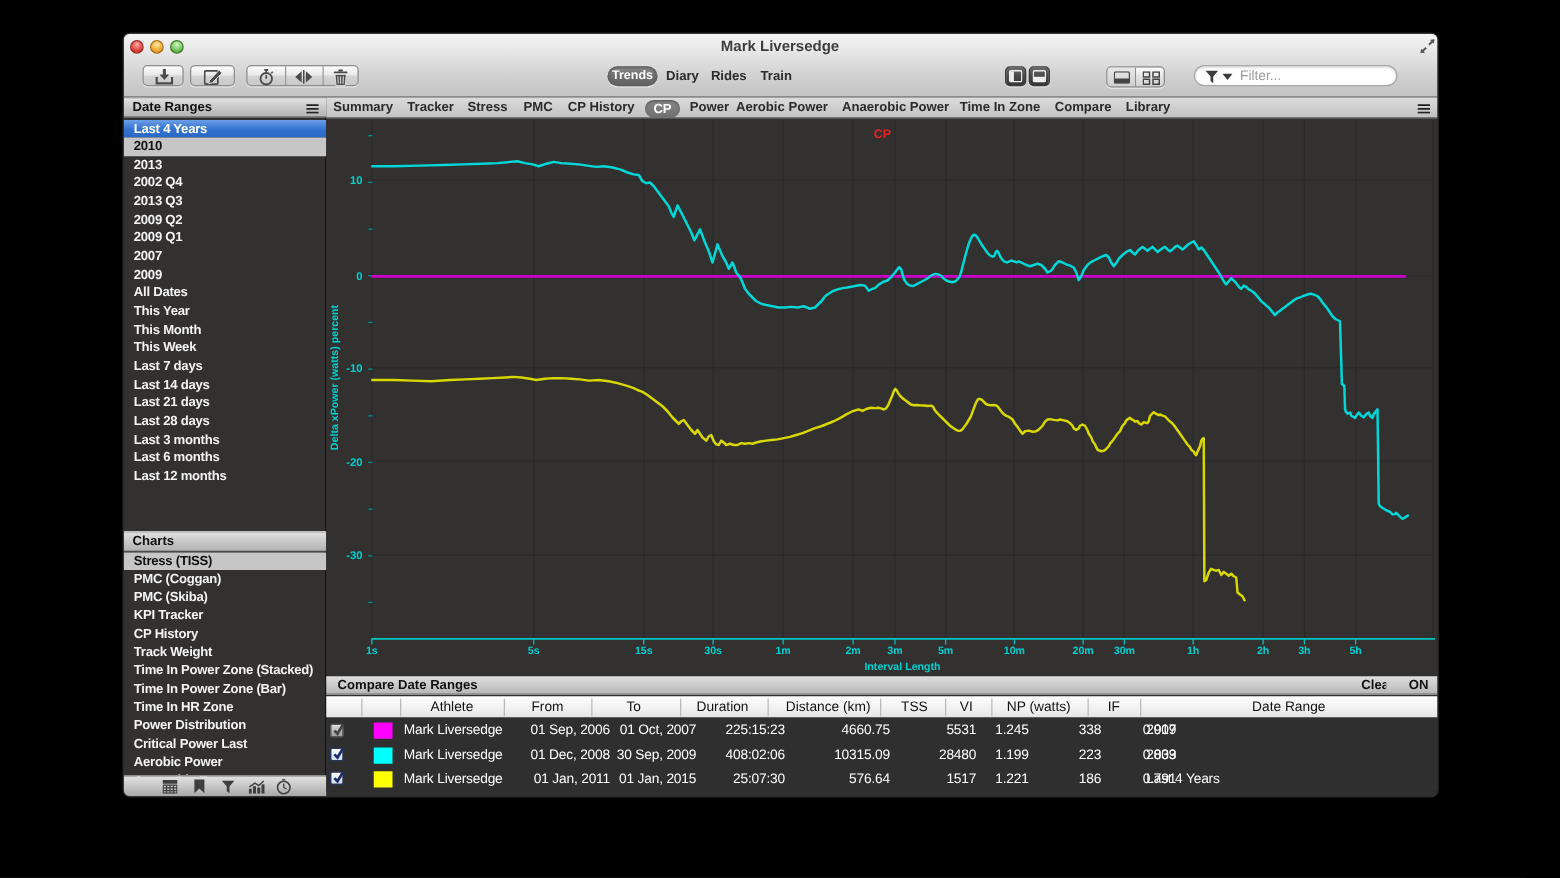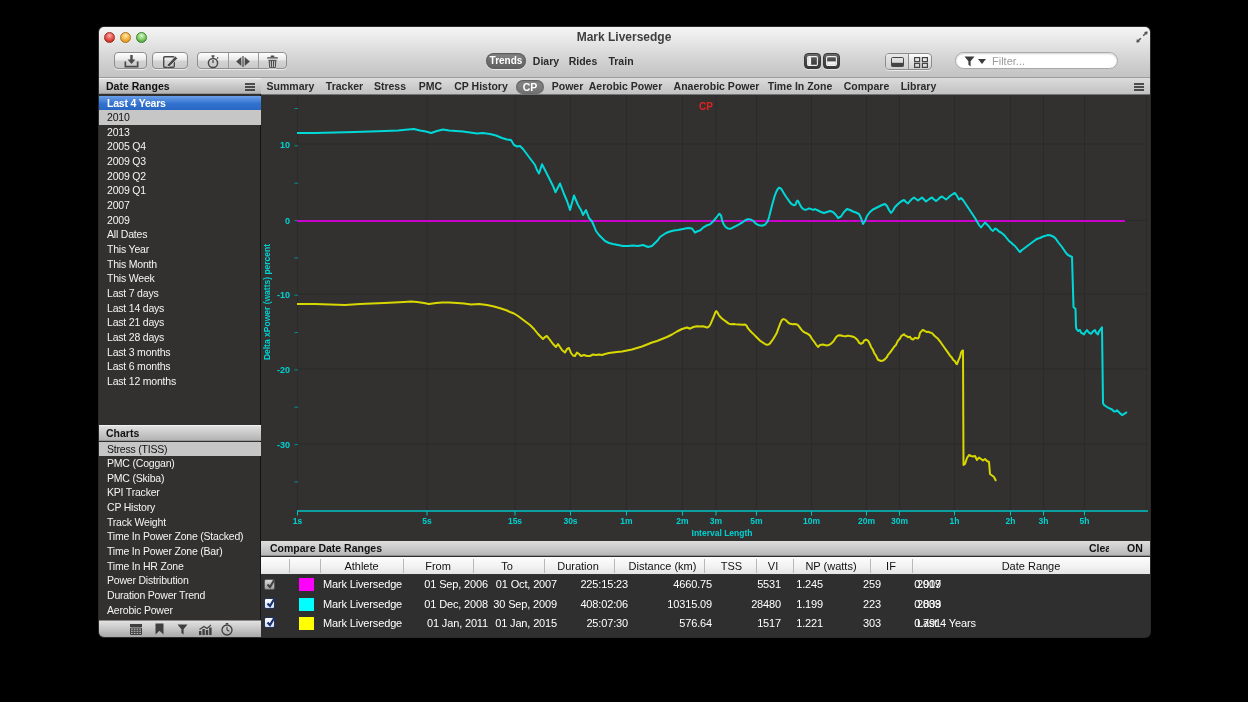--- a/index.html
+++ b/index.html
@@ -31,21 +31,21 @@
 #seg{left:786px;top:26px;width:47px;height:17px;border:1px solid #8d8d8d;border-radius:4px;
  background:linear-gradient(#fdfdfd,#e6e6e6 45%,#d0d0d0);box-shadow:0 1px 0 rgba(255,255,255,.6);}
 #filter{left:856px;top:25px;width:163px;height:17px;border:1px solid #a9a9a9;border-radius:9px;background:#fff;
  box-shadow:inset 0 1px 2px rgba(0,0,0,.18);}
 #filter span{position:absolute;left:36px;top:2px;font-size:11px;color:#9b9b9b;}
 
 #sidebar{left:0;top:51px;width:162px;height:559px;background:#333130;border-right:1px solid #141414;}
 .shead{left:0;width:162px;height:16px;background:linear-gradient(#e0e0e0,#cbcbcb 45%,#b4b4b4);
  border-top:1px solid #f2f2f2;border-bottom:1px solid #979797;font-size:10.5px;font-weight:700;color:#111;
  line-height:15px;padding-left:7px;}
-.srow{left:0;width:162px;height:14.65px;font-size:10.5px;font-weight:400;letter-spacing:-0.2px;color:#f4f4f4;line-height:14.6px;padding-left:8px;
+.srow{left:0;width:162px;height:14.65px;font-size:10.5px;font-weight:700;letter-spacing:-0.2px;color:#f4f4f4;line-height:14.6px;padding-left:8px;
  white-space:nowrap;overflow:hidden;}
 .sel-blue{background:linear-gradient(#6b9fe8,#3272cf 55%,#2a67c4);color:#fff;font-weight:700;}
 .sel-grey{background:#c6c6c6;color:#111;}
 #sfoot{left:0;top:542px;width:162px;height:17px;
  background:linear-gradient(#e2e2e2,#c6c6c6 50%,#a8a8a8);border-top:1px solid #8b8b8b;}
 
 #tabbar{left:162px;top:51px;width:889px;height:17px;
  background:linear-gradient(#dcdcdc,#cecece 50%,#c2c2c2);border-bottom:1px solid #747474;}
 #cppill{position:absolute;top:1.5px;left:255px;width:28px;height:14px;border-radius:7px;color:#fff;
  background:linear-gradient(#8a8a8a,#6f6f6f);box-shadow:inset 0 1px 2px rgba(0,0,0,.4);
@@ -173,22 +173,22 @@
 <div id="sidebar" class="abs">
 <div class="shead abs" style="top:0">Date Ranges
 <svg style="position:absolute;right:6px;top:4px" width="10" height="8" viewBox="0 0 10 8">
           <g stroke="#222" stroke-width="1.4">
             <path d="M0 1h10M0 4h10M0 7h10"></path>
           </g>
         </svg></div>
 <div class="srow sel-blue abs" style="top:17.50px">Last 4 Years</div>
 <div class="srow sel-grey abs" style="top:32.15px">2010</div>
 <div class="srow abs" style="top:46.80px">2013</div>
-<div class="srow abs" style="top:61.45px">2005 Q4</div>
-<div class="srow abs" style="top:76.10px">2009 Q3</div>
+<div class="srow abs" style="top:61.45px">2002 Q4</div>
+<div class="srow abs" style="top:76.10px">2013 Q3</div>
 <div class="srow abs" style="top:90.75px">2009 Q2</div>
 <div class="srow abs" style="top:105.40px">2009 Q1</div>
 <div class="srow abs" style="top:120.05px">2007</div>
 <div class="srow abs" style="top:134.70px">2009</div>
 <div class="srow abs" style="top:149.35px">All Dates</div>
 <div class="srow abs" style="top:164.00px">This Year</div>
 <div class="srow abs" style="top:178.65px">This Month</div>
 <div class="srow abs" style="top:193.30px">This Week</div>
 <div class="srow abs" style="top:207.95px">Last 7 days</div>
 <div class="srow abs" style="top:222.60px">Last 14 days</div>
@@ -202,21 +202,21 @@
 <div class="srow sel-grey abs" style="top:363.50px">Stress (TISS)</div>
 <div class="srow abs" style="top:378.15px">PMC (Coggan)</div>
 <div class="srow abs" style="top:392.80px">PMC (Skiba)</div>
 <div class="srow abs" style="top:407.45px">KPI Tracker</div>
 <div class="srow abs" style="top:422.10px">CP History</div>
 <div class="srow abs" style="top:436.75px">Track Weight</div>
 <div class="srow abs" style="top:451.40px">Time In Power Zone (Stacked)</div>
 <div class="srow abs" style="top:466.05px">Time In Power Zone (Bar)</div>
 <div class="srow abs" style="top:480.70px">Time In HR Zone</div>
 <div class="srow abs" style="top:495.35px">Power Distribution</div>
-<div class="srow abs" style="top:510.00px">Duration Power Trend</div>
+<div class="srow abs" style="top:510.00px">Critical Power Last</div>
 <div class="srow abs" style="top:524.65px">Aerobic Power</div>
 <div class="srow abs" style="top:539.30px">Anaerobic Power</div>
 <div id="sfoot" class="abs">
 <svg style="position:absolute;left:31px;top:3px" width="12" height="11" viewBox="0 0 12 11">
 <g fill="#3f3f3f">
             <rect x="0" y="0" width="12" height="3"></rect>
             <g stroke="#3f3f3f" stroke-width="1">
               <path d="M0.5 4 h11 v6.5 h-11 Z" fill="none"></path>
               <path d="M0.5 6.2 h11 M0.5 8.4 h11 M3.2 4 v6.5 M6 4 v6.5 M8.8 4 v6.5"></path>
             </g>
@@ -386,21 +386,21 @@
         </svg>
       </span>
 <span class="swatch" style="background:#ff00ff"></span>
 <span class="td" style="left:62px;width:120px;text-align:left">Mark Liversedge</span>
 <span class="td" style="left:127px;width:100px">01 Sep, 2006</span>
 <span class="td" style="left:196px;width:100px">01 Oct, 2007</span>
 <span class="td" style="left:267px;width:100px">225:15:23</span>
 <span class="td" style="left:351px;width:100px">4660.75</span>
 <span class="td" style="left:420px;width:100px">5531</span>
 <span class="td" style="left:462px;width:100px">1.245</span>
-<span class="td" style="left:520px;width:100px">259</span>
+<span class="td" style="left:520px;width:100px">338</span>
 <span class="td" style="left:580px;width:100px">0.919</span>
 <span class="td" style="left:656px;width:200px;text-align:left">2007</span>
 </div>
 <div class="trow abs" style="top:567.5px;background:#2f2f2f">
 <span class="cb blue">
         <svg width="14" height="15" viewBox="0 0 14 15">
           <path d="M3.5 7.5 L6 10 L10.5 2.5" fill="none" stroke="#1d2f6b" stroke-width="2.2"></path>
         </svg>
       </span>
 <span class="swatch" style="background:#00ffff"></span>
@@ -422,16 +422,16 @@
         </svg>
       </span>
 <span class="swatch" style="background:#ffff00"></span>
 <span class="td" style="left:62px;width:120px;text-align:left">Mark Liversedge</span>
 <span class="td" style="left:127px;width:100px">01 Jan, 2011</span>
 <span class="td" style="left:196px;width:100px">01 Jan, 2015</span>
 <span class="td" style="left:267px;width:100px">25:07:30</span>
 <span class="td" style="left:351px;width:100px">576.64</span>
 <span class="td" style="left:420px;width:100px">1517</span>
 <span class="td" style="left:462px;width:100px">1.221</span>
-<span class="td" style="left:520px;width:100px">303</span>
+<span class="td" style="left:520px;width:100px">186</span>
 <span class="td" style="left:580px;width:100px">0.791</span>
 <span class="td" style="left:656px;width:200px;text-align:left">Last 4 Years</span>
 </div>
 </div>
 </body></html>

